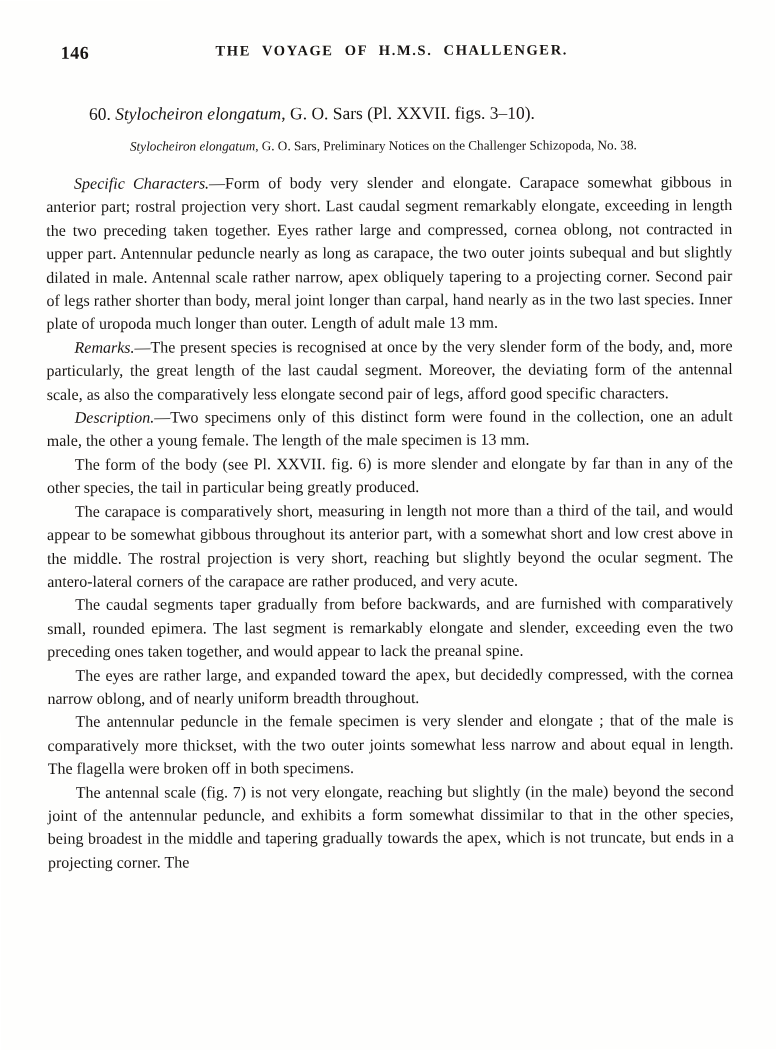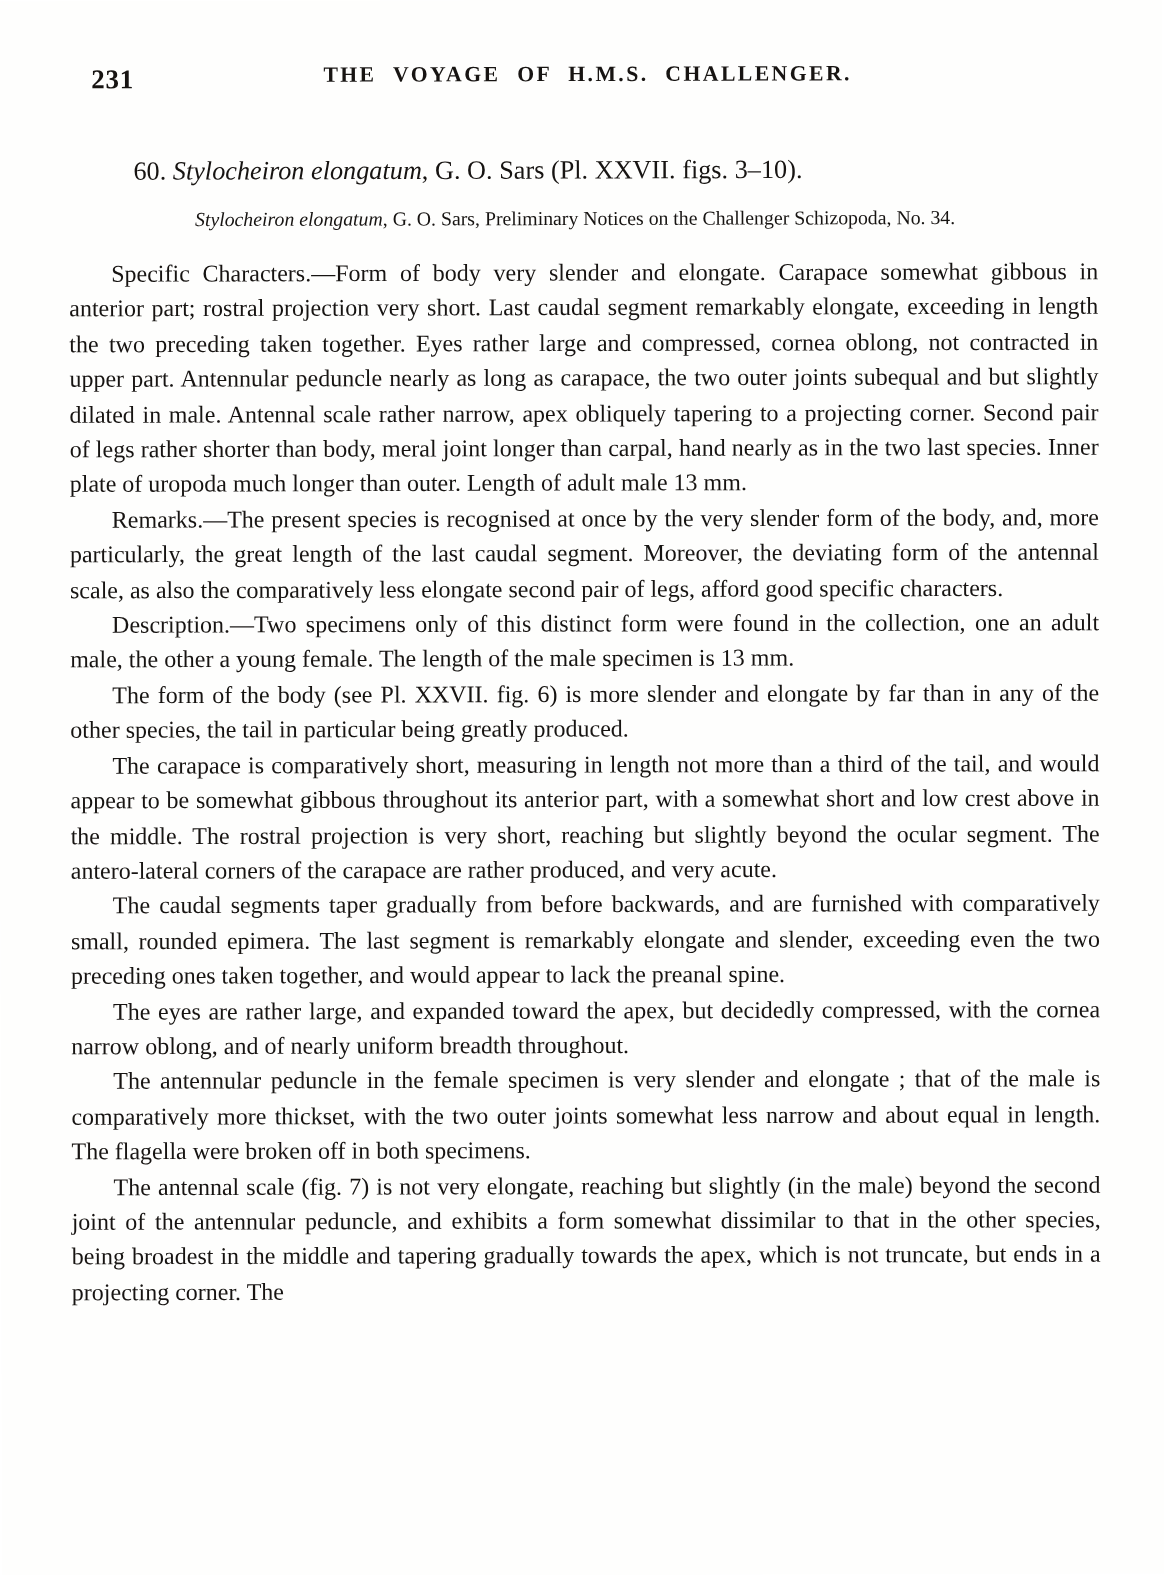--- a/index.html
+++ b/index.html
@@ -66,35 +66,36 @@
     width: 686px;
     font-size: 16px;
     line-height: 23.4px;
     text-align: justify;
   }
   .para {
     margin: 0;
     text-indent: 28px;
   }
   .lead {
+    font-style: italic;
   }
 </style>
 </head>
 <body>
 
 <div class="page">
 
   <header class="page-header">
-    <span class="page-number">231</span>
+    <span class="page-number">146</span>
     <span class="running-head">THE VOYAGE OF H.M.S. CHALLENGER.</span>
   </header>
 
   <div class="species-heading"><span>60.</span> <i>Stylocheiron elongatum</i><span>, G. O. Sars (Pl. XXVII. figs. 3–10).</span></div>
 
-  <div class="citation"><i>Stylocheiron elongatum</i><span>, G. O. Sars, Preliminary Notices on the Challenger Schizopoda, No. 34.</span></div>
+  <div class="citation"><i>Stylocheiron elongatum</i><span>, G. O. Sars, Preliminary Notices on the Challenger Schizopoda, No. 38.</span></div>
 
   <div class="body-text">
     <p class="para"><span class="lead">Specific Characters.</span><span>—Form of body very slender and elongate.  Carapace somewhat gibbous in anterior part; rostral projection very short.  Last caudal segment remarkably elongate, exceeding in length the two preceding taken together.  Eyes rather large and compressed, cornea oblong, not contracted in upper part.  Antennular peduncle nearly as long as carapace, the two outer joints subequal and but slightly dilated in male.  Antennal scale rather narrow, apex obliquely tapering to a projecting corner.  Second pair of legs rather shorter than body, meral joint longer than carpal, hand nearly as in the two last species.  Inner plate of uropoda much longer than outer.  Length of adult male 13 mm.</span></p>
     <p class="para"><span class="lead">Remarks.</span><span>—The present species is recognised at once by the very slender form of the body, and, more particularly, the great length of the last caudal segment.  Moreover, the deviating form of the antennal scale, as also the comparatively less elongate second pair of legs, afford good specific characters.</span></p>
     <p class="para"><span class="lead">Description.</span><span>—Two specimens only of this distinct form were found in the collection, one an adult male, the other a young female.  The length of the male specimen is 13 mm.</span></p>
     <p class="para"><span class="lead"></span><span>The form of the body (see Pl. XXVII. fig. 6) is more slender and elongate by far than in any of the other species, the tail in particular being greatly produced.</span></p>
     <p class="para"><span class="lead"></span><span>The carapace is comparatively short, measuring in length not more than a third of the tail, and would appear to be somewhat gibbous throughout its anterior part, with a somewhat short and low crest above in the middle.  The rostral projection is very short, reaching but slightly beyond the ocular segment.  The antero-lateral corners of the carapace are rather produced, and very acute.</span></p>
     <p class="para"><span class="lead"></span><span>The caudal segments taper gradually from before backwards, and are furnished with comparatively small, rounded epimera.  The last segment is remarkably elongate and slender, exceeding even the two preceding ones taken together, and would appear to lack the preanal spine.</span></p>
     <p class="para"><span class="lead"></span><span>The eyes are rather large, and expanded toward the apex, but decidedly compressed, with the cornea narrow oblong, and of nearly uniform breadth throughout.</span></p>
     <p class="para"><span class="lead"></span><span>The antennular peduncle in the female specimen is very slender and elongate ; that of the male is comparatively more thickset, with the two outer joints somewhat less narrow and about equal in length.  The flagella were broken off in both specimens.</span></p>

